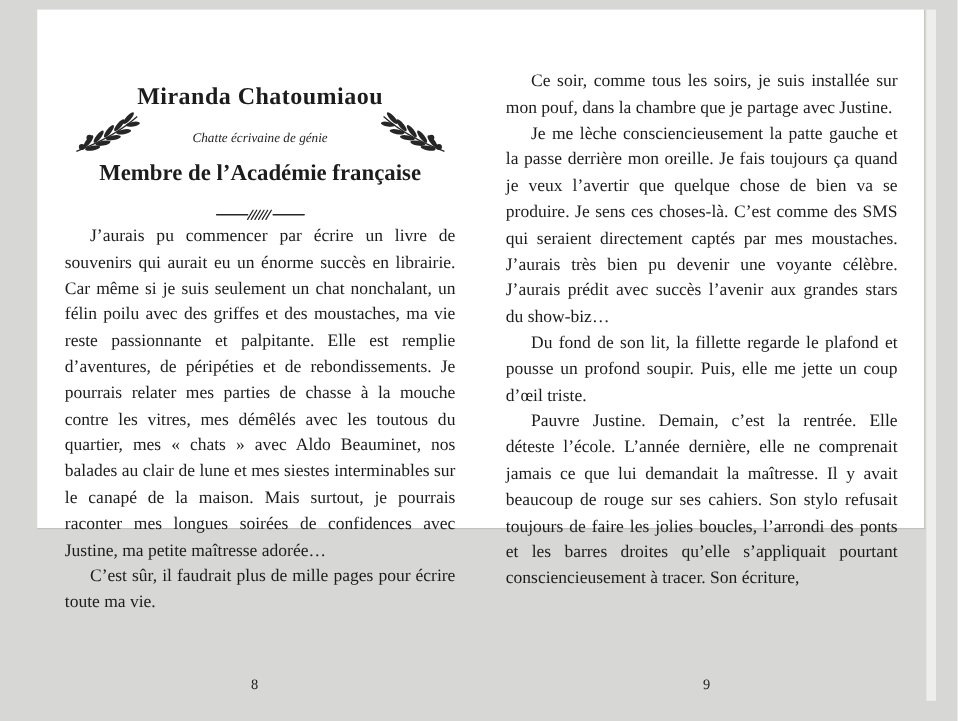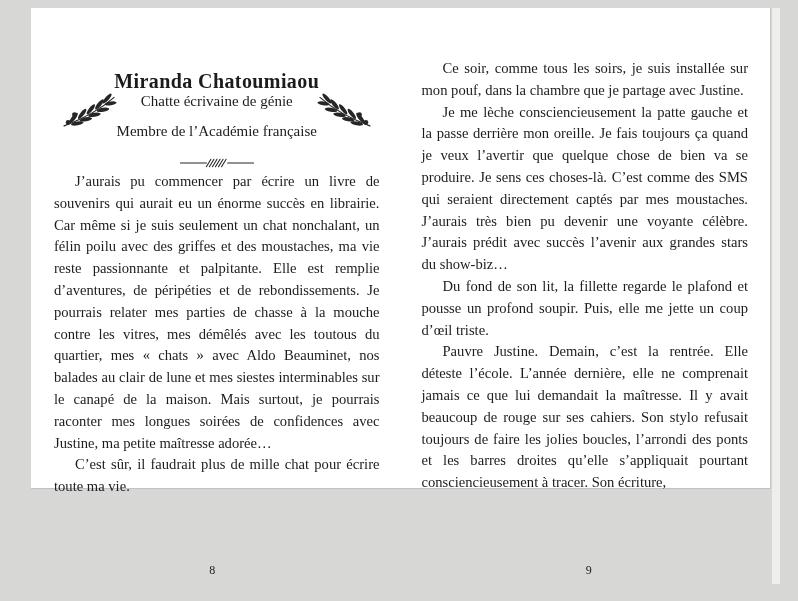--- a/index.html
+++ b/index.html
@@ -3,42 +3,42 @@
 <meta charset="utf-8">
 <style>
   html,body{margin:0;padding:0;}
   body{
     width:798px;height:601px;position:relative;overflow:hidden;
     background:#d7d7d5;
     font-family:"Liberation Serif","DejaVu Serif",serif;
     color:#1c1c1c;
   }
   .spread{
-    position:absolute;left:31px;top:8px;width:739px;height:480px;
+    position:absolute;left:31px;top:8px;width:739px;height:432px;
     background:#ffffff;display:flex;
     border-right:1px solid #c6c6c4;
     box-shadow:0 1px 0 #c2c2c0;
     gap:14px;
   }
   .edge-strip{
     position:absolute;left:772px;top:8px;width:8px;height:576px;
     background:#eeeeec;
   }
   .page{position:relative;width:369.5px;height:576px;overflow:hidden;}
   .page-inner{position:relative;}
   .page-left .page-inner{margin:0 14px 0 23px;}
   .page-right .page-inner{margin:0 22px 0 14px;}
 
   
   .chapter-header{position:relative;padding-top:62px;text-align:center;}
   .chapter-title{
     margin:0;font-size:20px;font-weight:bold;letter-spacing:.4px;
   }
-  .chapter-subtitle{margin-top:0;font-size:15px;}
-  .chapter-affiliation{margin-top:13px;font-weight:normal;font-size:15px;}
+  .chapter-subtitle{margin-top:16px;font-style:italic;font-size:11px;}
+  .chapter-affiliation{margin-top:13px;font-weight:bold;font-size:19px;}
   .branch{position:absolute;top:76px;width:58px;height:48px;}
   .branch-left{left:6px;}
   .branch-right{right:6px;transform:scaleX(-1);}
   .divider{display:block;margin:15px auto 0 auto;width:76px;height:16px;}
 
   
   .body-text{}
   .page-right .body-text{margin-top:50px;}
   .body-text p{
     margin:0;font-size:14.6px;line-height:21.8px;
@@ -109,21 +109,21 @@
           <path d="M40 13 L46 3"></path>
           <path d="M44 13 L50 3"></path>
           <path d="M48 13 L54 3"></path>
           <path d="M52 13 L58 3"></path>
           <path d="M56 13 L62 3"></path>
         </g>
       </svg>
 
       <div class="body-text">
         <p>J’aurais pu commencer par écrire un livre de souvenirs qui aurait eu un énorme succès en librairie. Car même si je suis seulement un chat nonchalant, un félin poilu avec des griffes et des moustaches, ma vie reste passionnante et palpitante. Elle est remplie d’aventures, de péripéties et de rebondissements. Je pourrais relater mes parties de chasse à la mouche contre les vitres, mes démêlés avec les toutous du quartier, mes « chats » avec Aldo Beauminet, nos balades au clair de lune et mes siestes interminables sur le canapé de la maison. Mais surtout, je pourrais raconter mes longues soirées de confidences avec Justine, ma petite maîtresse adorée…</p>
-        <p>C’est sûr, il faudrait plus de mille chat pour écrire toute ma vie.</p>
+        <p>C’est sûr, il faudrait plus de mille pages pour écrire toute ma vie.</p>
       </div>
     </div>
 
     <div class="page-number">8</div>
   </div>
 
   <div class="page page-right">
     <div class="page-inner">
       <div class="body-text">
         <p>Ce soir, comme tous les soirs, je suis installée sur mon pouf, dans la chambre que je partage avec Justine.</p>

